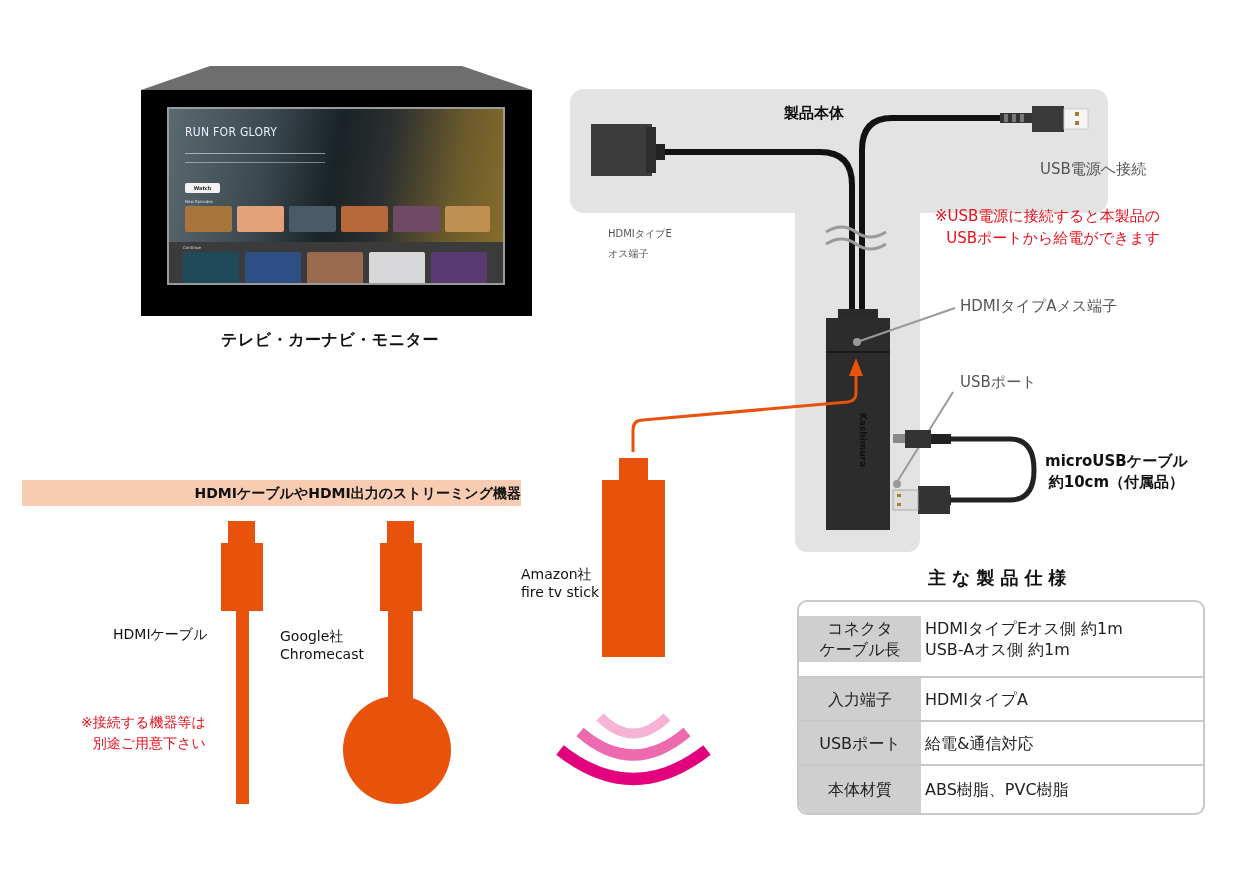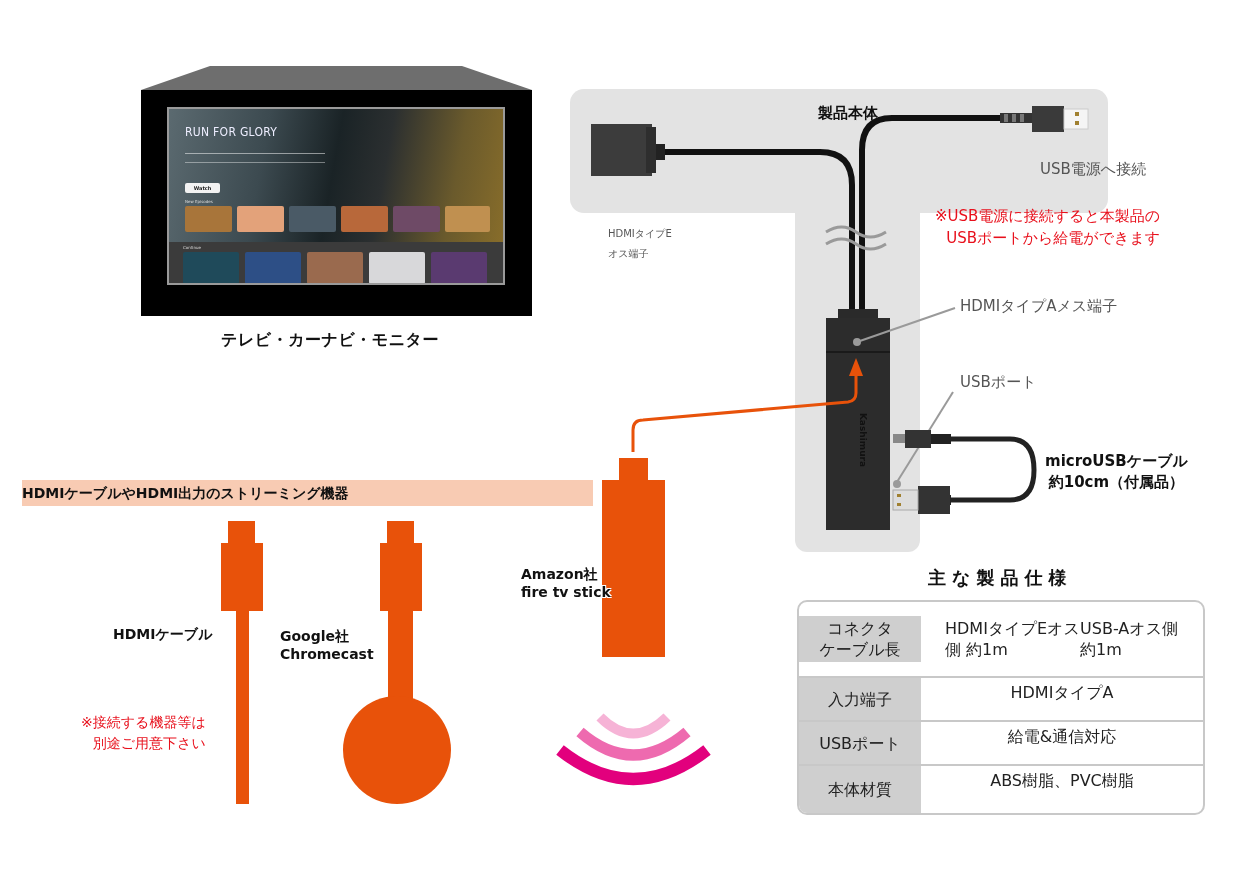--- a/index.html
+++ b/index.html
@@ -19,42 +19,42 @@
   .tv-row { display: flex; gap: 5px; }
   .tv-thumb { border-radius: 2px; }
   .tv-bottom { left: 0; top: 133px; width: 334px; height: 56px; background: #3b3b3b; }
 
   .tv-label { left: 221px; top: 330px; font-size: 16px; font-weight: bold; letter-spacing: 0.5px; }
 
   
   .gray-top { left: 570px; top: 89px; width: 538px; height: 124px; background: #e3e3e3; border-radius: 14px; }
   .gray-stem { left: 795px; top: 150px; width: 125px; height: 402px; background: #e3e3e3; border-radius: 0 0 12px 12px; }
 
-  .lbl-body { left: 784px; top: 104px; font-size: 15px; font-weight: bold; margin-left: 34px; }
+  .lbl-body { left: 784px; top: 104px; font-size: 15px; font-weight: bold; }
   .lbl-hdmi-e { left: 608px; top: 224px; font-size: 10px; color: #555; line-height: 20px; }
   .lbl-usb-power { left: 1040px; top: 160px; font-size: 15px; color: #555; }
   .note-red { left: 935px; top: 205px; font-size: 15px; color: #e8101c; line-height: 22px; text-align: right; }
   .lbl-hdmi-a { left: 960px; top: 297px; font-size: 15px; color: #555; }
   .lbl-usb-port { left: 960px; top: 373px; font-size: 15px; color: #555; }
   .lbl-micro { left: 1045px; top: 451px; font-size: 15px; font-weight: bold; line-height: 21px; text-align: center; }
 
   
-  .band { left: 22px; top: 480px; width: 571px; height: 26px; background: #f8cbb3; font-size: 14px; font-weight: bold; text-align: left; line-height: 26px; }
-
-  .dev-label { font-size: 14px; font-weight: bold; line-height: 18px;
+  .band { left: 22px; top: 480px; width: 499px; height: 26px; background: #f8cbb3; font-size: 14px; font-weight: bold; text-align: right; line-height: 26px; }
+
+  .dev-label { font-size: 14px; font-weight: normal; line-height: 18px;
     text-shadow: -1px -1px 0 #fff, 1px -1px 0 #fff, -1px 1px 0 #fff, 1px 1px 0 #fff; }
   .note-devices { left: 45px; top: 712px; font-size: 14px; color: #e8101c; line-height: 21px; text-align: right; margin-left: 36px; }
 
   
   .spec-title { left: 928px; top: 566px; font-size: 18px; font-weight: bold; letter-spacing: 6px; text-align: center; }
   .spec-table { left: 797px; top: 600px; width: 408px; border: 2px solid #c8c8c8; border-radius: 10px; overflow: hidden; background: #fff; }
   .spec-row { display: flex; border-top: 2px solid #c8c8c8; }
   .spec-row:first-child { border-top: none; }
   .spec-key { width: 122px; background: #cfcfcf; font-size: 16px; color: #222; display: flex; align-items: center; justify-content: center; text-align: center; line-height: 21px; padding: 2px 2px; }
-  .spec-val { flex: 1; font-size: 16px; color: #222; padding: 4px 24px; line-height: 21px; display: flex; flex-direction: row; justify-content: center; }
+  .spec-val { flex: 1; font-size: 16px; color: #222; padding: 4px 4px; line-height: 21px; display: flex; flex-direction: column; justify-content: center; }
   .r1 { height: 74px; align-items: center; } .r2, .r3, .r4 { height: 44px; } .r5 { height: 49px; }
 </style>
 </head>
 <body>
 
 <svg class="stage" width="1244" height="872">
   <polygon points="210,66 462,66 532,90 141,90" fill="#6e6e6e"></polygon>
 </svg>
 <div class="abs tv-screen-wrap"></div>
 <div class="abs tv-screen">

